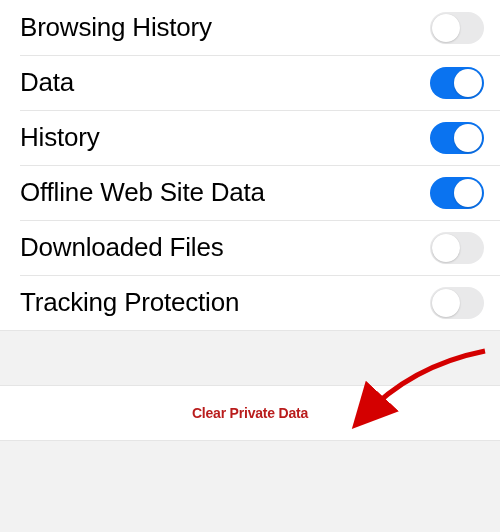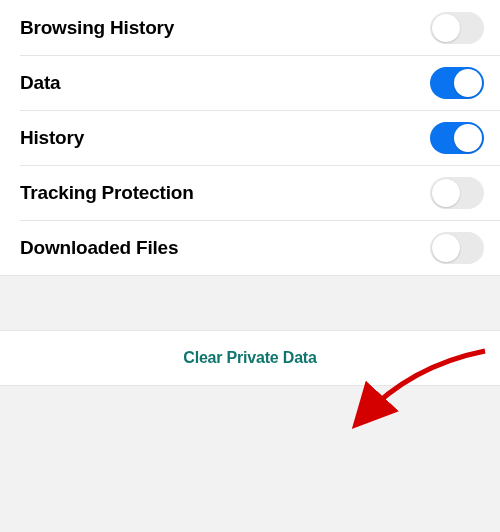--- a/index.html
+++ b/index.html
@@ -26,22 +26,22 @@
     .row + .row::before {
       content: "";
       position: absolute;
       top: 0;
       left: 20px;
       right: 0;
       height: 1px;
       background: #e5e5e5;
     }
     .label {
-      font-size: 19px;
-      font-weight: 700;
+      font-size: 26px;
+      font-weight: 400;
       color: #000;
       letter-spacing: -0.2px;
     }
     .toggle {
       width: 54px;
       height: 32px;
       border-radius: 16px;
       position: relative;
       cursor: pointer;
       transition: background 0.2s;
@@ -72,23 +72,23 @@
     }
     .action-row {
       height: 55px;
       background: #fff;
       display: flex;
       align-items: center;
       justify-content: center;
       border-bottom: 1px solid #e5e5e5;
     }
     .action-label {
-      font-size: 16px;
+      font-size: 14px;
       font-weight: 600;
-      color: #0f766e;
+      color: #b91c1c;
       letter-spacing: -0.2px;
     }
     .bottom-fill {
       flex: 1;
       background: #f2f2f2;
     }
     .arrow-svg {
       position: absolute;
       top: 346px;
       left: 350px;
@@ -111,27 +111,33 @@
         <div class="toggle-knob"></div>
       </div>
   </div>
   <div class="row">
     <span class="label">History</span>
     <div class="toggle on">
         <div class="toggle-knob"></div>
       </div>
   </div>
   <div class="row">
-    <span class="label">Tracking Protection</span>
+    <span class="label">Offline Web Site Data</span>
+    <div class="toggle on">
+        <div class="toggle-knob"></div>
+      </div>
+  </div>
+  <div class="row">
+    <span class="label">Downloaded Files</span>
     <div class="toggle off">
         <div class="toggle-knob"></div>
       </div>
   </div>
   <div class="row">
-    <span class="label">Downloaded Files</span>
+    <span class="label">Tracking Protection</span>
     <div class="toggle off">
         <div class="toggle-knob"></div>
       </div>
   </div>
 </div>
 
 <div class="gap"></div>
 
 <div class="action-row">
   <span class="action-label">Clear Private Data</span>

